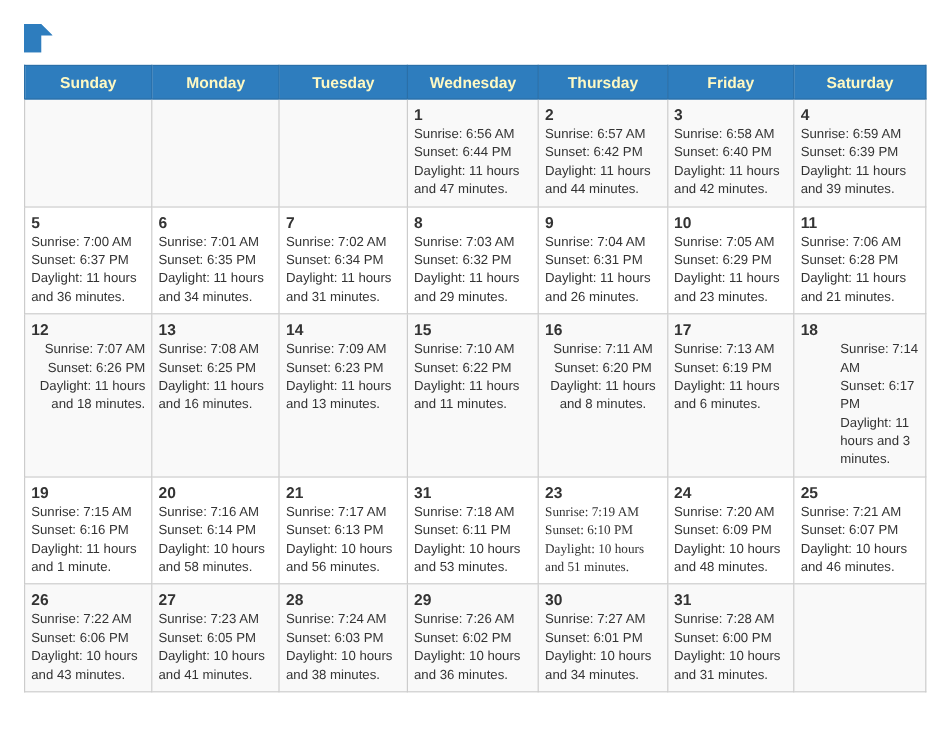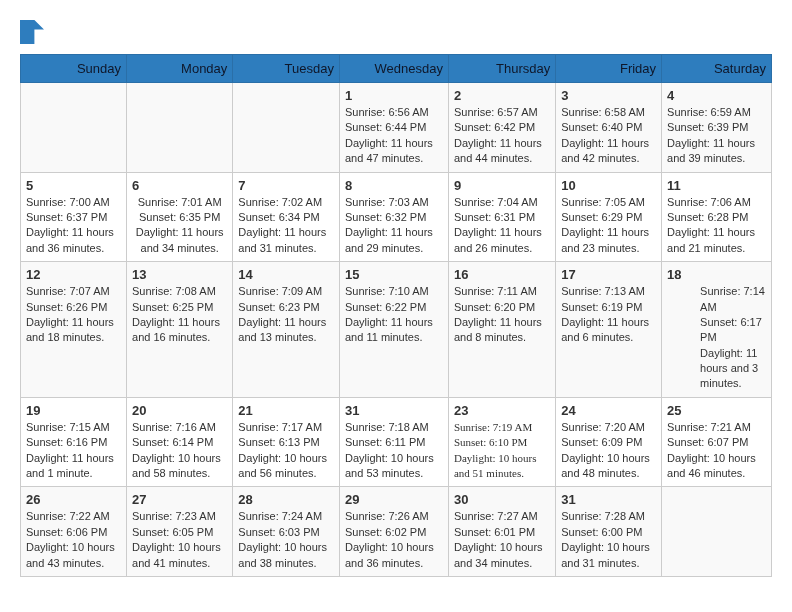--- a/index.html
+++ b/index.html
@@ -34,25 +34,25 @@
     }
     table {
       width: 100%;
       border-collapse: collapse;
       border: 1px solid #ccc;
     }
     thead tr {
       background-color: #2e7dbe;
     }
     thead th {
-      color: #0f172a;
+      color: #fef9c3;
       font-size: 13px;
-      font-weight: normal;
+      font-weight: bold;
       padding: 6px 5px;
-      text-align: right;
+      text-align: center;
       border: 1px solid #2a6fa8;
     }
     tbody tr {
       border-bottom: 1px solid #ccc;
     }
     tbody td {
       vertical-align: top;
       padding: 5px 5px;
       font-size: 11px;
       color: #333;
@@ -138,21 +138,21 @@
       </tr>
       <tr>
         <td>
           <span class="day-number">5</span>
           <div class="day-info" style="white-space: pre-line;">Sunrise: 7:00 AM
 Sunset: 6:37 PM
 Daylight: 11 hours and 36 minutes.</div>
         </td>
         <td>
           <span class="day-number">6</span>
-          <div class="day-info" style="white-space: pre-line; text-align: center;">Sunrise: 7:01 AM
+          <div class="day-info" style="white-space: pre-line;">Sunrise: 7:01 AM
 Sunset: 6:35 PM
 Daylight: 11 hours and 34 minutes.</div>
         </td>
         <td>
           <span class="day-number">7</span>
           <div class="day-info" style="white-space: pre-line;">Sunrise: 7:02 AM
 Sunset: 6:34 PM
 Daylight: 11 hours and 31 minutes.</div>
         </td>
         <td>
@@ -176,21 +176,21 @@
         <td>
           <span class="day-number">11</span>
           <div class="day-info" style="white-space: pre-line;">Sunrise: 7:06 AM
 Sunset: 6:28 PM
 Daylight: 11 hours and 21 minutes.</div>
         </td>
       </tr>
       <tr>
         <td>
           <span class="day-number">12</span>
-          <div class="day-info" style="white-space: pre-line;">Sunrise: 7:07 AM
+          <div class="day-info" style="white-space: pre-line; text-align: right;">Sunrise: 7:07 AM
 Sunset: 6:26 PM
 Daylight: 11 hours and 18 minutes.</div>
         </td>
         <td>
           <span class="day-number">13</span>
           <div class="day-info" style="white-space: pre-line;">Sunrise: 7:08 AM
 Sunset: 6:25 PM
 Daylight: 11 hours and 16 minutes.</div>
         </td>
         <td>
@@ -200,21 +200,21 @@
 Daylight: 11 hours and 13 minutes.</div>
         </td>
         <td>
           <span class="day-number">15</span>
           <div class="day-info" style="white-space: pre-line;">Sunrise: 7:10 AM
 Sunset: 6:22 PM
 Daylight: 11 hours and 11 minutes.</div>
         </td>
         <td>
           <span class="day-number">16</span>
-          <div class="day-info" style="white-space: pre-line;">Sunrise: 7:11 AM
+          <div class="day-info" style="white-space: pre-line; text-align: center;">Sunrise: 7:11 AM
 Sunset: 6:20 PM
 Daylight: 11 hours and 8 minutes.</div>
         </td>
         <td>
           <span class="day-number">17</span>
           <div class="day-info" style="white-space: pre-line;">Sunrise: 7:13 AM
 Sunset: 6:19 PM
 Daylight: 11 hours and 6 minutes.</div>
         </td>
         <td>

